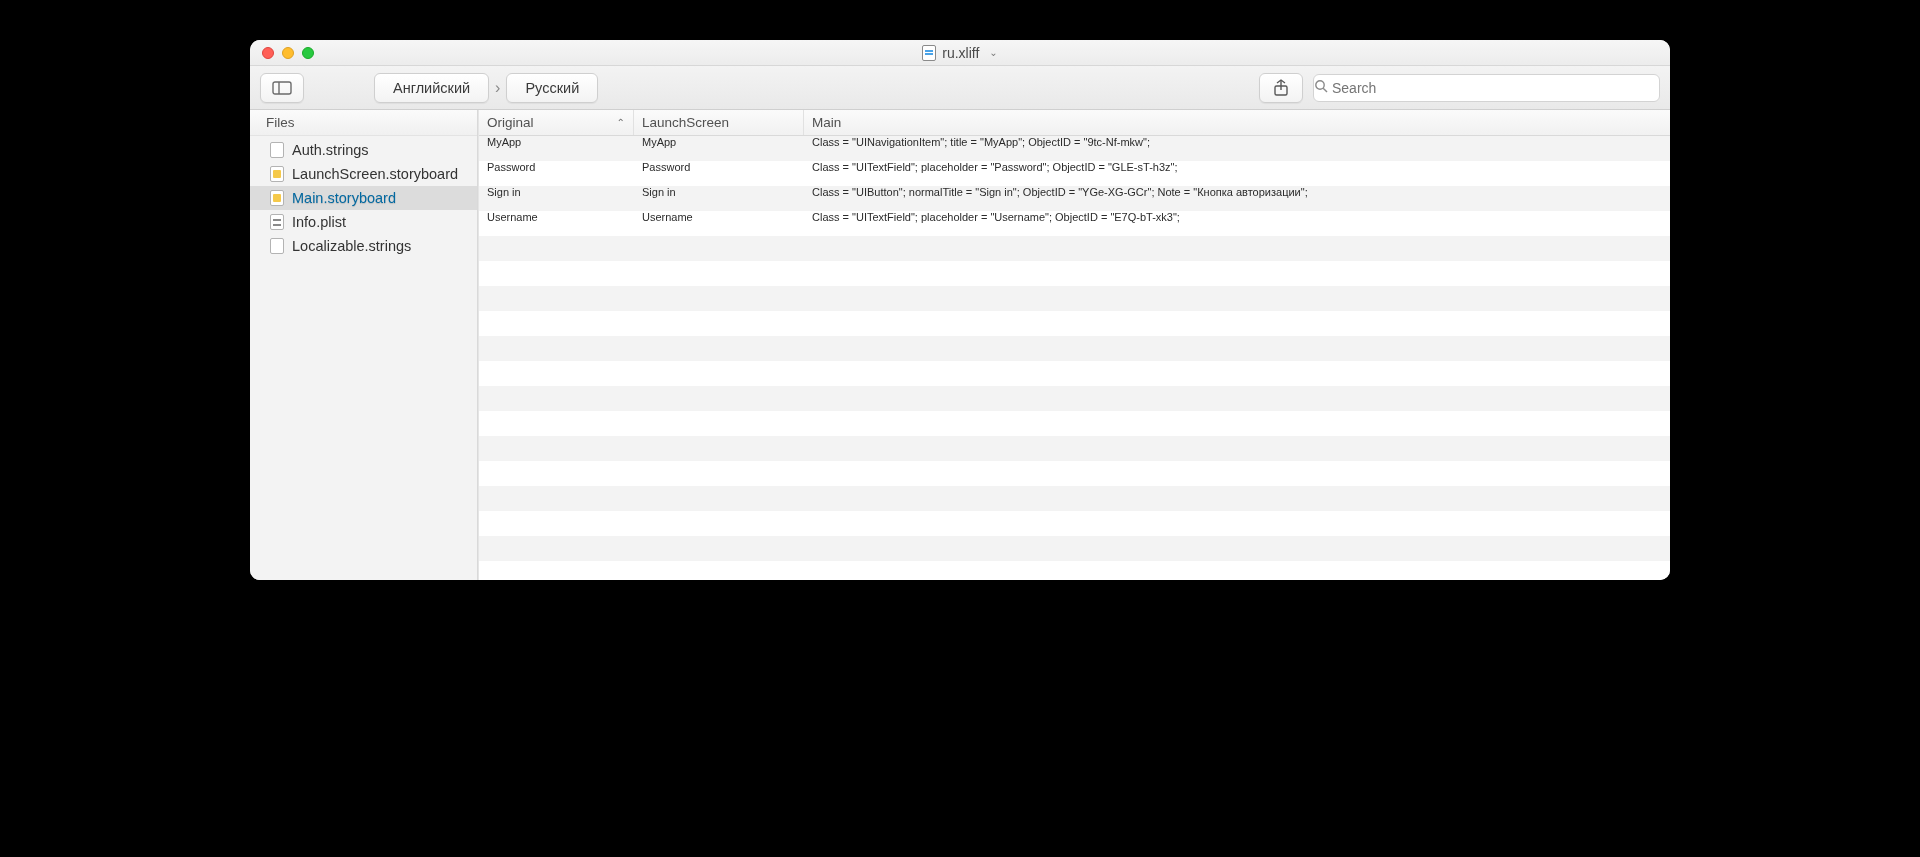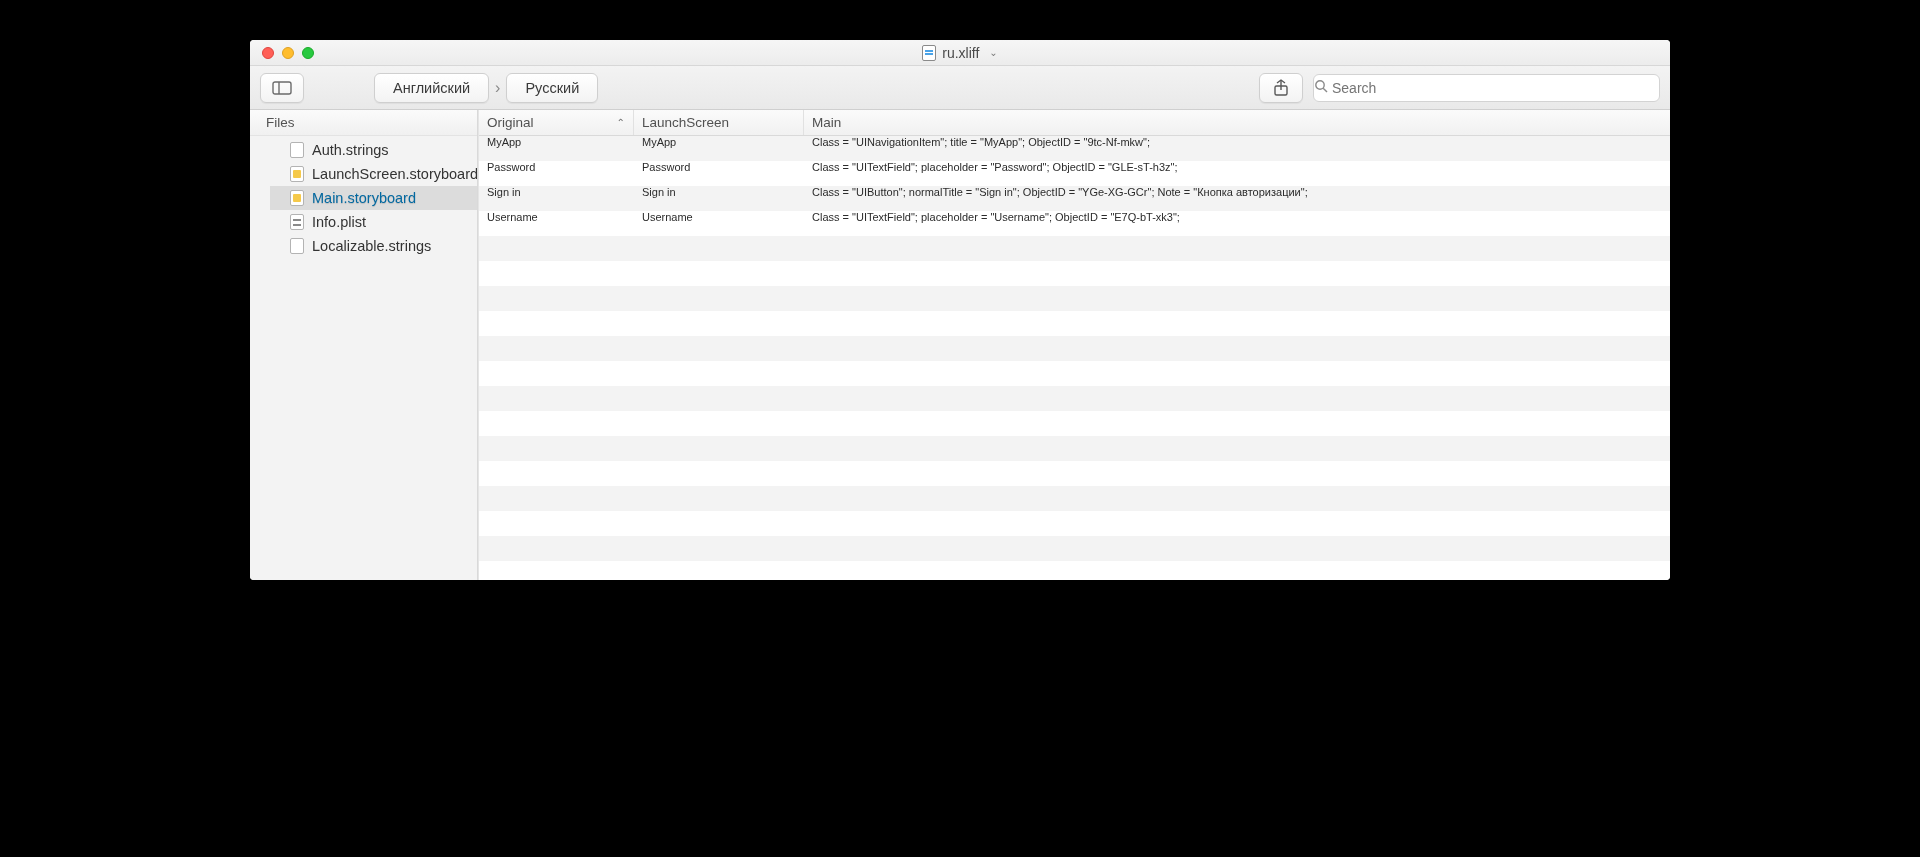--- a/index.html
+++ b/index.html
@@ -10,21 +10,21 @@
     font-size: 14px;
     color: #2b2b2b;
     display: flex;
     align-items: flex-start;
     justify-content: center;
     padding-top: 40px;
   }
   .window {
     width: 1420px;
     background: #fff;
-    border-radius: 4px;
+    border-radius: 10px;
     overflow: hidden;
     box-shadow: 0 20px 60px rgba(0,0,0,0.6);
   }
   
   .titlebar {
     height: 26px;
     background: linear-gradient(#f6f6f6, #ececec);
     border-bottom: 1px solid #d7d7d7;
     display: flex;
     align-items: center;
@@ -164,21 +164,20 @@
   .file-item {
     height: 24px;
     display: flex;
     align-items: center;
     gap: 8px;
     padding: 0 14px 0 20px;
     font-size: 14.5px;
     color: #333;
     white-space: nowrap;
     overflow: hidden;
-    margin-left: 20px;
   }
   .file-item.selected {
     background: #dcdcdc;
   }
   .file-item.selected .file-name { color: #0369a1; text-shadow: 0 1px 1px rgba(0,0,0,0.15); }
   .fi-icon {
     width: 14px; height: 16px;
     border: 1px solid #b3b3b3;
     border-radius: 2px;
     background: #fff;

